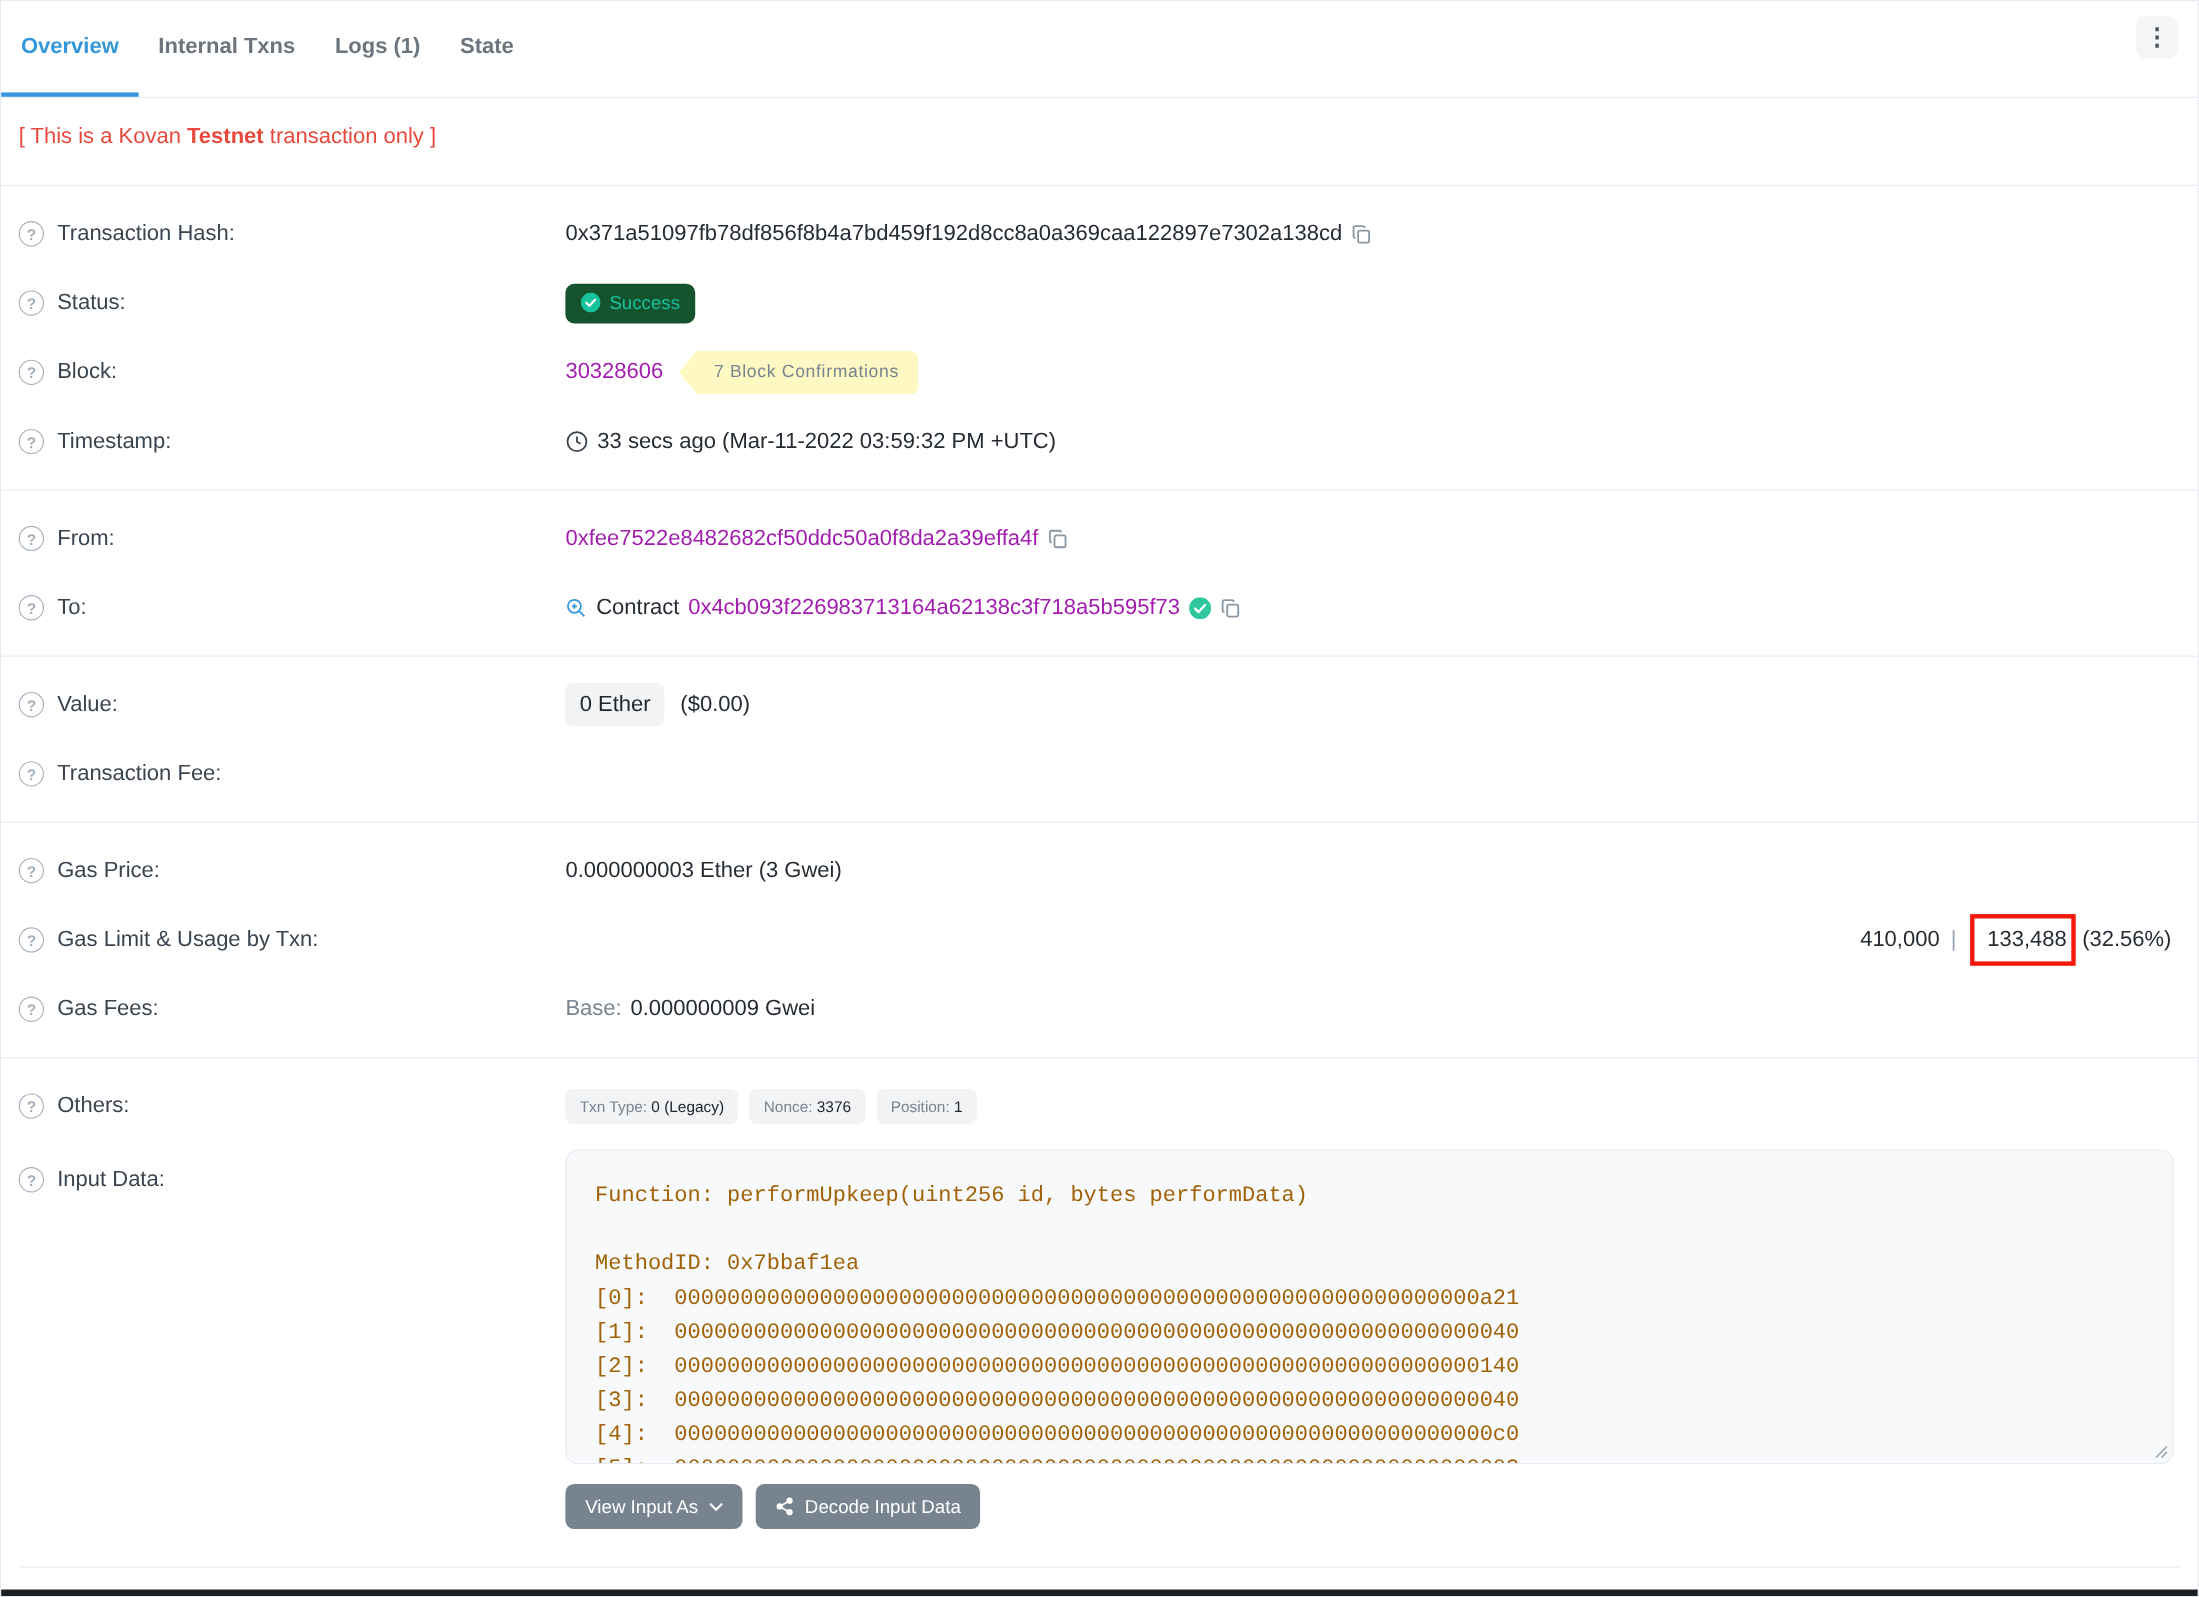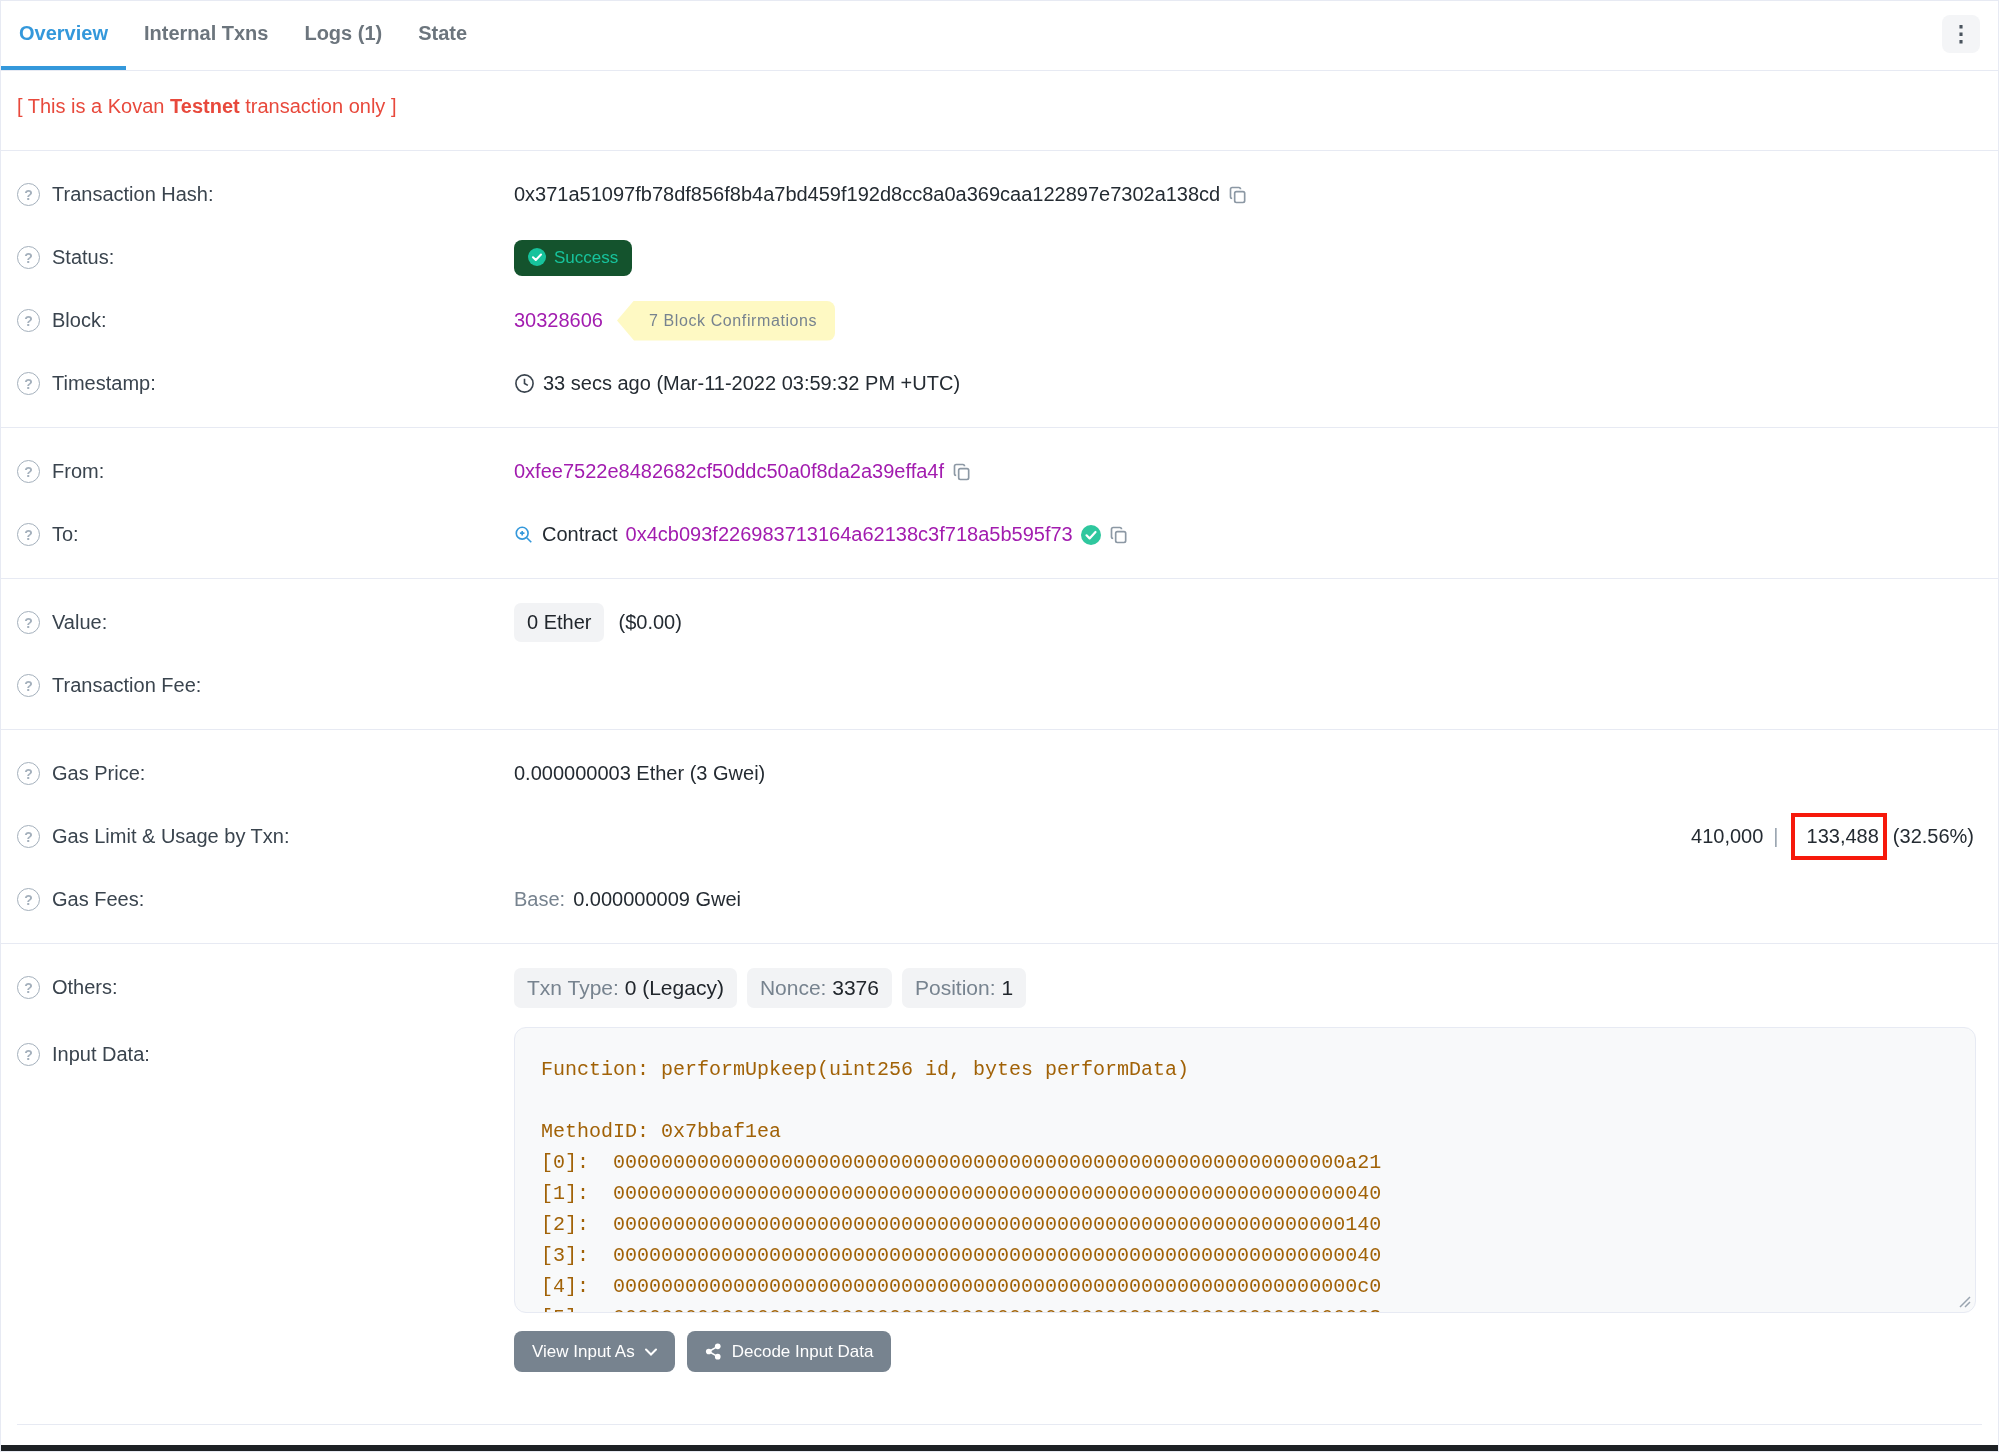--- a/index.html
+++ b/index.html
@@ -1,21 +1,21 @@
 <!DOCTYPE html>
 <html><head>
 <meta charset="utf-8">
 <style>
   * { box-sizing: border-box; }
   html,body { margin:0; padding:0; background:#fff; }
   body { font-family:"Liberation Sans", sans-serif; color:#2b3640; font-size:20px; }
   .page { width:1999px; height:1452px; border:1px solid #e7eaf3; position:relative; background:#fff; overflow:hidden; }
 
   
-  .tabbar { display:flex; align-items:stretch; border-bottom:1px solid #e7eaf3; position:relative; height:70px; }
+  .tabbar { display:flex; align-items:stretch; border-bottom:1px solid #e7eaf3; position:relative; height:88px; }
   .tab { display:flex; align-items:center; padding:0 18px; font-weight:700; font-size:20px; color:#6c757d; cursor:pointer; border-bottom:4px solid transparent; }
   .tab.active { color:#3498db; border-bottom-color:#3498db; }
   .kebab-btn { position:absolute; right:18px; top:14px; width:38px; height:38px; background:#f4f5f7; border-radius:8px; display:flex; align-items:center; justify-content:center; color:#4a545e; font-size:22px; font-weight:bold; cursor:pointer; }
 
   
   .notice { padding:24px 16px 32px 16px; color:#e8493c; font-size:20px; }
   .notice b { font-weight:700; }
 
   .divider { border:0; border-top:1px solid #e7eaf3; margin:0; }
 
@@ -28,21 +28,21 @@
   .row-value { flex:1; padding-right:24px; display:flex; align-items:center; flex-wrap:nowrap; gap:8px; color:#242b32; }
   .qmark { width:23px; height:23px; flex:0 0 23px; border:1.5px solid #a4b0bc; color:#a4b0bc; border-radius:50%; font-size:14px; font-weight:700; display:inline-flex; align-items:center; justify-content:center; }
 
   a.link { color:#a21caf; text-decoration:none; cursor:pointer; }
   .icon-btn { display:inline-flex; align-items:center; cursor:pointer; }
 
   
   .badge-success { display:inline-flex; align-items:flex-start; gap:8px; background:#14532d; color:#17c39c; font-size:17px; padding:8px 14px; border-radius:8px; }
   .badge-confirm { display:inline-flex; align-items:center; background:#fef9c3; color:#77838f; font-size:16px; letter-spacing:.6px; padding:11px 18px 11px 32px; border-radius:8px; margin-left:6px;
                    clip-path:polygon(17px 0, 100% 0, 100% 100%, 17px 100%, 0 50%); }
-  .badge-gray { display:inline-flex; align-items:flex-start; background:#f2f3f5; border-radius:7px; padding:8px 13px; font-size:21px; color:#21262c; white-space:pre; }
+  .badge-gray { display:inline-flex; align-items:flex-start; background:#f2f3f5; border-radius:7px; padding:8px 13px; font-size:14px; color:#21262c; white-space:pre; }
   .badge-gray .bl { color:#77838f; white-space:pre; }
   .badge-ether { background:#f2f3f5; border-radius:7px; padding:8px 13px; font-size:20px; color:#21262c; }
 
   .sep-bar { color:#9aa5b0; margin:0 10px; }
   .red-box { display:inline-block; border:4px solid #f6190b; padding:8px 4px 8px 12px; margin:0 2px; }
   .gray-label { color:#77838f; }
 
   
   .input-box { position:relative; width:1462px; height:286px; background:#f8f9fa; border:1px solid #e7eaf3; border-radius:12px; padding:26px 26px; overflow:hidden;
                font-family:"Liberation Mono","DejaVu Sans Mono",monospace; font-size:20px; line-height:31px; color:#a16207; }

